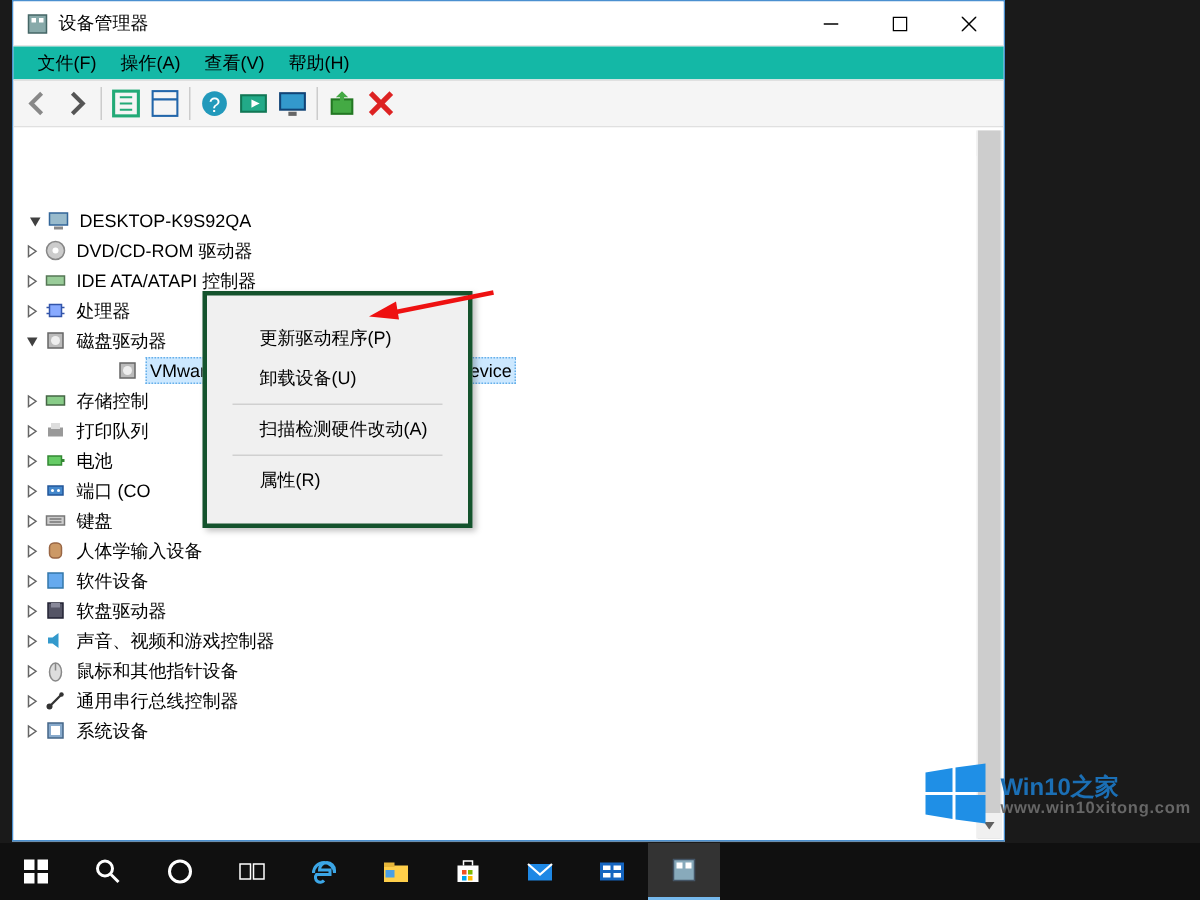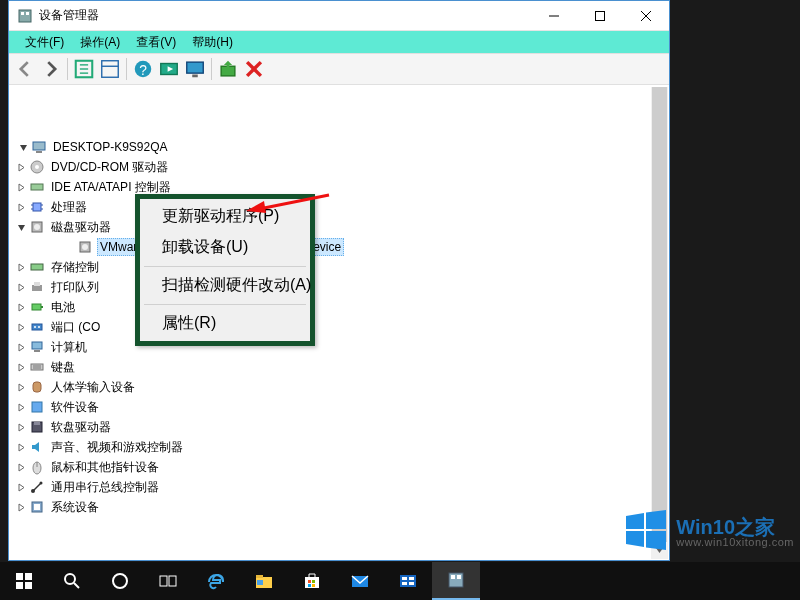--- a/index.html
+++ b/index.html
@@ -13,21 +13,21 @@
 
 
 .titlebar { height:30px; display:flex; align-items:center; background:#fff; border-bottom:1px solid #e5e5e5; }
 .titlebar .app-icon { width:16px; height:16px; margin:0 6px 0 8px; display:inline-block; }
 .titlebar .title { font-size:12px; color:#000; flex:0 0 auto; }
 .titlebar .spacer { flex:1; }
 .titlebar .ctrl { width:46px; height:30px; display:flex; align-items:center; justify-content:center; }
 .titlebar .ctrl svg { width:10px; height:10px; }
 
 
-.menubar { height:22px; display:flex; align-items:center; padding:0 8px; background:#5eead4; font-size:12px; }
+.menubar { height:22px; display:flex; align-items:center; padding:0 8px; background:#14b8a6; font-size:12px; }
 .menubar .mitem { padding:2px 8px; cursor:default; }
 
 
 .toolbar { height:32px; display:flex; align-items:center; padding:0 4px; background:#f5f5f5; border-top:1px solid #e0e0e0; border-bottom:1px solid #e0e0e0; gap:2px; }
 .toolbar .tbtn { width:24px; height:24px; display:flex; align-items:center; justify-content:center; border:1px solid transparent; }
 .toolbar .sep { width:1px; height:22px; background:#ccc; margin:0 2px; }
 
 
 .tree-wrap { flex:1; overflow:auto; background:#fff; position:relative; }
 .tree { padding:4px 0; font-size:12px; color:#000; }
@@ -35,21 +35,21 @@
 .tree-row .expander { width:16px; height:16px; display:flex; align-items:center; justify-content:center; cursor:default; }
 .tree-row .expander svg { width:9px; height:9px; }
 .tree-row .dev-icon { width:16px; height:16px; margin-right:4px; display:flex; align-items:center; justify-content:center; }
 .tree-row .label { padding:1px 2px; }
 .tree-row.selected .label { background:#cce8ff; border:1px dotted #66afe9; }
 .indent-0 { padding-left:6px;margin-top:48px; }
 .indent-1 { }
 .indent-2 { padding-left:52px; }
 
 
-.ctxmenu { position:absolute; background:#f0f0f0; border:5px solid #14532d; box-shadow:2px 2px 4px rgba(0,0,0,.25); font-size:16px; padding:2px; z-index:100; }
+.ctxmenu { position:absolute; background:#f0f0f0; border:3px solid #14532d; box-shadow:2px 2px 4px rgba(0,0,0,.25); font-size:12px; padding:15px; z-index:100; }
 .ctxmenu .citem { padding:5px 28px 5px 20px; cursor:default; white-space:nowrap; }
 .ctxmenu .csep { height:1px; background:#d0d0d0; margin:3px 2px; }
 
 
 .arrow { position:absolute; z-index:120; pointer-events:none; }
 
 
 .vscroll { position:absolute; right:1px; top:86px; bottom:1px; width:17px; background:#f0f0f0; }
 .vscroll .thumb { position:absolute; left:1px; right:1px; top:0; height:100%; background:#cdcdcd; }
 .vscroll .btn { position:absolute; left:0; right:0; height:17px; display:flex; align-items:center; justify-content:center; background:#f0f0f0; }
@@ -58,22 +58,22 @@
 
 .taskbar { position:absolute; left:0; right:0; bottom:0; height:38px; background:#101010; display:flex; align-items:center; }
 .taskbar .tbicon { width:48px; height:38px; display:flex; align-items:center; justify-content:center; }
 .taskbar .tbicon.active { background:#333; border-bottom:2px solid #76b9ed; }
 .taskbar .tbicon svg { width:20px; height:20px; }
 
 
 .watermark { position:absolute; right:6px; bottom:44px; display:flex; align-items:center; gap:8px; color:#126bb0; font-weight:bold; pointer-events:none; }
 .watermark .logo svg { width:44px; height:44px; }
 .watermark .wtext { display:flex; flex-direction:column; line-height:1; }
-.watermark .l1 { font-size:20px; color:#1b6fb5; }
-.watermark .l2 { font-size:11px; color:#666; font-weight:normal; letter-spacing:.5px; }
+.watermark .l1 { font-size:16px; color:#1b6fb5; }
+.watermark .l2 { font-size:11px; color:#666; font-weight:bold; letter-spacing:.5px; }
 </style>
 </head>
 <body>
 
 <div class="desktop">
 
   <div class="window">
 
     <div class="titlebar">
       <span class="app-icon">
@@ -313,34 +313,20 @@
               <span class="label">端口 (CO</span>
             </div>
             <div class="tree-row indent-1">
               <span class="expander">
                 <svg viewBox="0 0 9 9">
                   <path d="M2 1 L7 4.5 L2 8 Z" fill="none" stroke="#666"></path>
                 </svg>
               </span>
               <span class="dev-icon">
                 <svg viewBox="0 0 16 16">
-                  <rect x="3" y="3" width="10" height="7" fill="#8bd" stroke="#369"></rect>
-                  <rect x="5" y="11" width="6" height="2" fill="#888"></rect>
-                </svg>
-              </span>
-              <span class="label">计算机</span>
-            </div>
-            <div class="tree-row indent-1">
-              <span class="expander">
-                <svg viewBox="0 0 9 9">
-                  <path d="M2 1 L7 4.5 L2 8 Z" fill="none" stroke="#666"></path>
-                </svg>
-              </span>
-              <span class="dev-icon">
-                <svg viewBox="0 0 16 16">
                   <rect x="2" y="5" width="12" height="6" fill="#ccc" stroke="#777"></rect>
                   <line x1="4" y1="7" x2="12" y2="7" stroke="#777"></line>
                   <line x1="4" y1="9" x2="12" y2="9" stroke="#777"></line>
                 </svg>
               </span>
               <span class="label">键盘</span>
             </div>
             <div class="tree-row indent-1">
               <span class="expander">
                 <svg viewBox="0 0 9 9">

